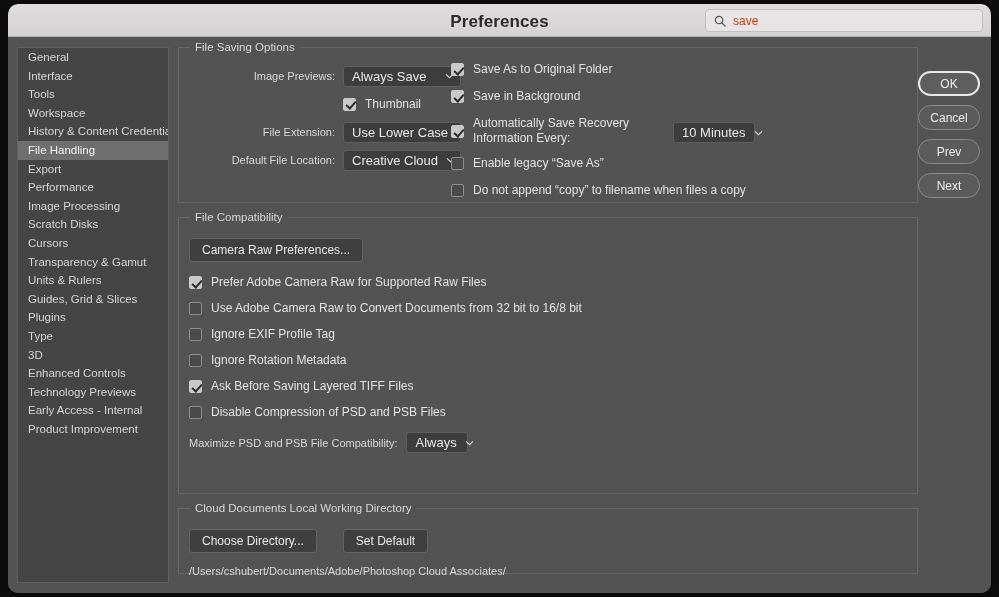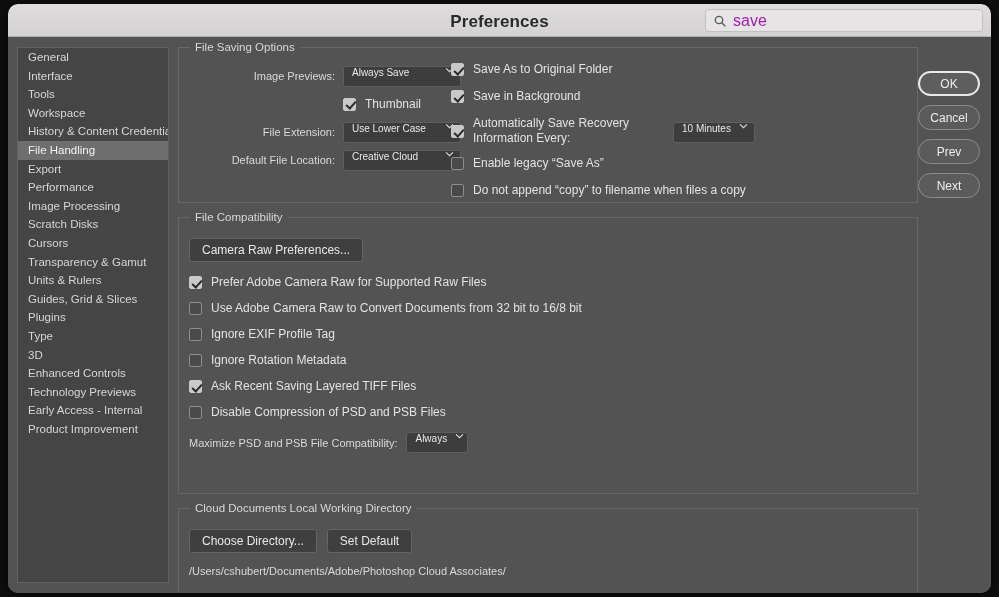--- a/index.html
+++ b/index.html
@@ -45,22 +45,22 @@
     width: 278px; height: 23px;
     background: #e6e4e5;
     border: 1px solid #c2c0c1;
     border-radius: 4px;
     display: flex;
     align-items: center;
     padding: 0 8px;
   }
   #search-box .mag { flex: 0 0 auto; margin-right: 7px; display:flex; }
   #search-value {
-    font-size: 16px;
-    color: #a21caf;
+    font-size: 12px;
+    color: #c2410c;
   }
 
   
   #body {
     position: relative;
     height: 556px;
     background: #535353;
   }
 
   
@@ -148,27 +148,28 @@
   }
   .cb-label {
     font-size: 12px;
     color: #e2e2e2;
     line-height: 15px;
   }
 
   
   .sel {
     display: inline-flex;
+    align-items: center;
     justify-content: space-between;
     background: #3d3d3d;
     border: 1px solid #5e5e5e;
     border-radius: 3px;
     height: 21px;
     padding: 0 6px 0 8px;
-    font-size: 10px;
+    font-size: 13px;
     color: #e8e8e8;
     white-space: nowrap;
   }
   .sel .chev { margin-left: 8px; display:flex; }
 
   
   .btn {
     display: inline-flex;
     align-items: center;
     justify-content: center;
@@ -384,44 +385,44 @@
         <div class="cb-row" style="margin-bottom:11px;">
           <span class="cbox off"></span>
           <span class="cb-label">Ignore EXIF Profile Tag</span>
         </div>
         <div class="cb-row" style="margin-bottom:11px;">
           <span class="cbox off"></span>
           <span class="cb-label">Ignore Rotation Metadata</span>
         </div>
         <div class="cb-row" style="margin-bottom:11px;">
           <span class="cbox on"></span>
-          <span class="cb-label">Ask Recent Saving Layered TIFF Files</span>
+          <span class="cb-label">Ask Before Saving Layered TIFF Files</span>
         </div>
         <div class="cb-row" style="margin-bottom:12px;">
           <span class="cbox off"></span>
           <span class="cb-label">Disable Compression of PSD and PSB Files</span>
         </div>
 
         <div style="display:flex; align-items:center;">
           <span class="lbl" style="margin-right:9px;">Maximize PSD and PSB File Compatibility:</span>
           <span class="sel" style="width:62px;">
             <span>Always</span>
             <span class="chev">
               <svg width="9" height="6" viewBox="0 0 9 6">
                   <polyline points="1,1.4 4.5,4.6 8,1.4" fill="none" stroke="#d8d8d8" stroke-width="1.2"></polyline>
                 </svg>
             </span>
           </span>
         </div>
       </div>
 
-      <div class="group" style="height:89px; padding-left:10px; margin-bottom:0;">
+      <div class="group" style="height:66px; padding-left:10px; margin-bottom:0;">
         <div class="legend">Cloud Documents Local Working Directory</div>
 
-        <div style="margin:6px 0 12px 0; display:flex; gap:10px;align-items:flex-end;">
+        <div style="margin:6px 0 12px 0; display:flex; gap:26px;align-items:flex-end;">
           <span class="btn">Choose Directory...</span>
           <span class="btn">Set Default</span>
         </div>
 
         <div class="lbl">/Users/cshubert/Documents/Adobe/Photoshop Cloud Associates/</div>
       </div>
 
       <div style="display:flex; align-items:center; margin-top:19px; padding-left:6px;">
         <span class="lbl" style="margin-right:10px;">Recent File List Contains:</span>
         <span class="tinput">20</span>

